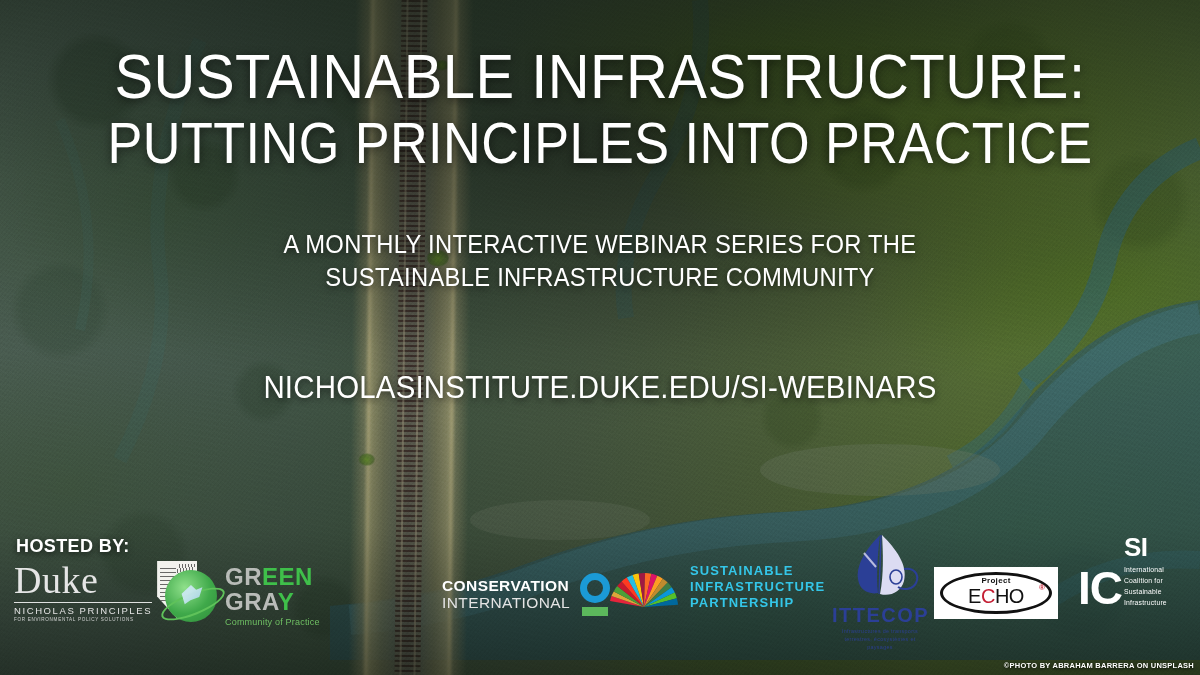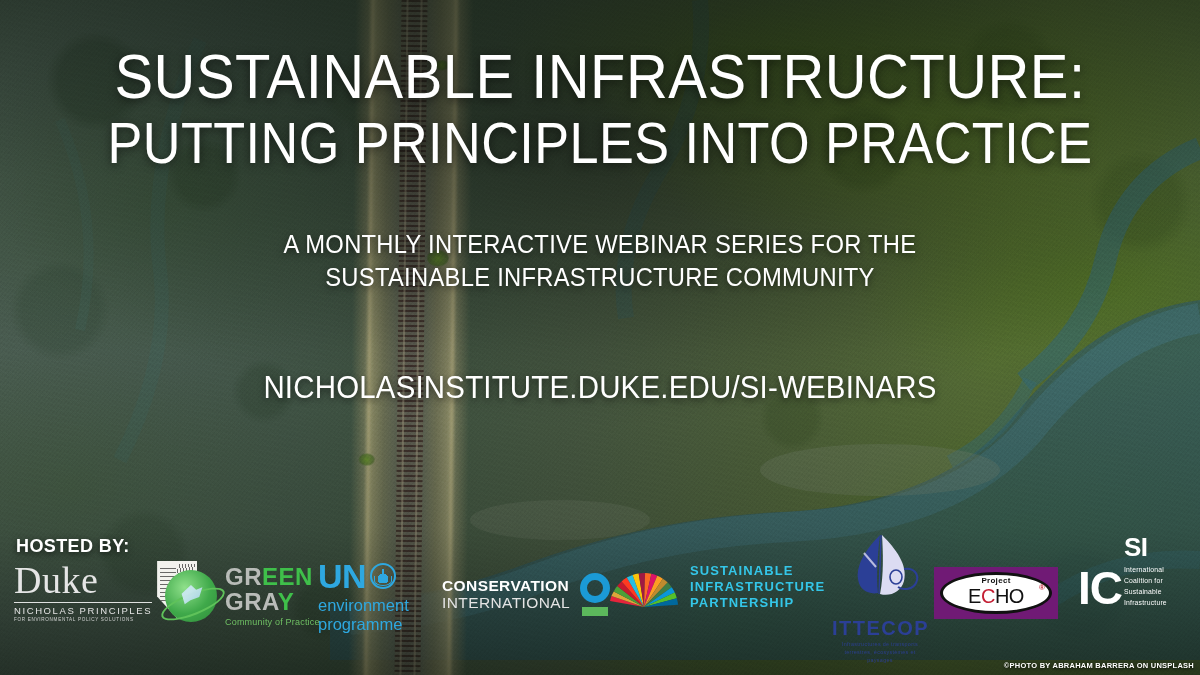--- a/index.html
+++ b/index.html
@@ -225,27 +225,27 @@
 
   
   .sip{ left:608px; top:8px; }
   .sip-fan{ width:72px; height:40px; position:relative; overflow:hidden; }
   .sip-txt{ margin-left:10px; line-height:1.22; }
   .sip-txt div{ font-size:13px; font-weight:700; color:#34c6e8; letter-spacing:1.1px; }
 
   
   .itt{ left:832px; top:-22px; display:block; width:96px; text-align:center; }
   .itt-leaf{ width:96px; height:66px; position:relative; margin:0 auto; }
-  .itt-name{ font-size:20px; font-weight:700; color:#2b3f96; letter-spacing:1.5px; margin-top:18px; }
+  .itt-name{ font-size:20px; font-weight:700; color:#2b3f96; letter-spacing:1.5px; margin-top:5px; }
   .itt-sub{ font-size:5.4px; color:#2b3f96; letter-spacing:.3px; line-height:1.5; opacity:.92; }
 
   
   .echo{ left:934px; top:12px; }
   .echo-box{
-    width:124px; height:52px; background:#701a75; position:relative;
+    width:124px; height:52px; background:#ffffff; position:relative;
     display:flex; align-items:center; justify-content:center;
   }
   .echo-oval{
     width:112px; height:42px; border-radius:50%;
     background:#fff; border:3.5px solid #111;
     display:flex; align-items:center; justify-content:center; position:relative;
   }
   .echo-proj{
     position:absolute; top:1px; left:50%; transform:translateX(-50%);
     font-size:8px; font-weight:700; color:#111; letter-spacing:.3px;
@@ -335,28 +335,20 @@
 
       <div class="logo gg">
         <div class="gg-globe"></div>
         <div class="gg-txt">
           <div class="gg-l1"><span>GR</span><em>EEN</em></div>
           <div class="gg-l2"><span>GRA</span><em>Y</em></div>
           <div class="gg-l3">Community of Practice</div>
         </div>
       </div>
 
-      <div class="logo un">
-        <div class="un-row">
-          <div class="un-un">UN</div>
-          <div class="un-emblem"></div>
-        </div>
-        <div class="un-l2">environment</div>
-        <div class="un-l3">programme</div>
-      </div>
 
       <div class="logo ci">
         <div class="ci-txt">
           <div class="ci-l1">CONSERVATION</div>
           <div class="ci-l2">INTERNATIONAL</div>
         </div>
         <div class="ci-mark">
           <div class="ci-ring"></div>
           <div class="ci-bar"></div>
         </div>

